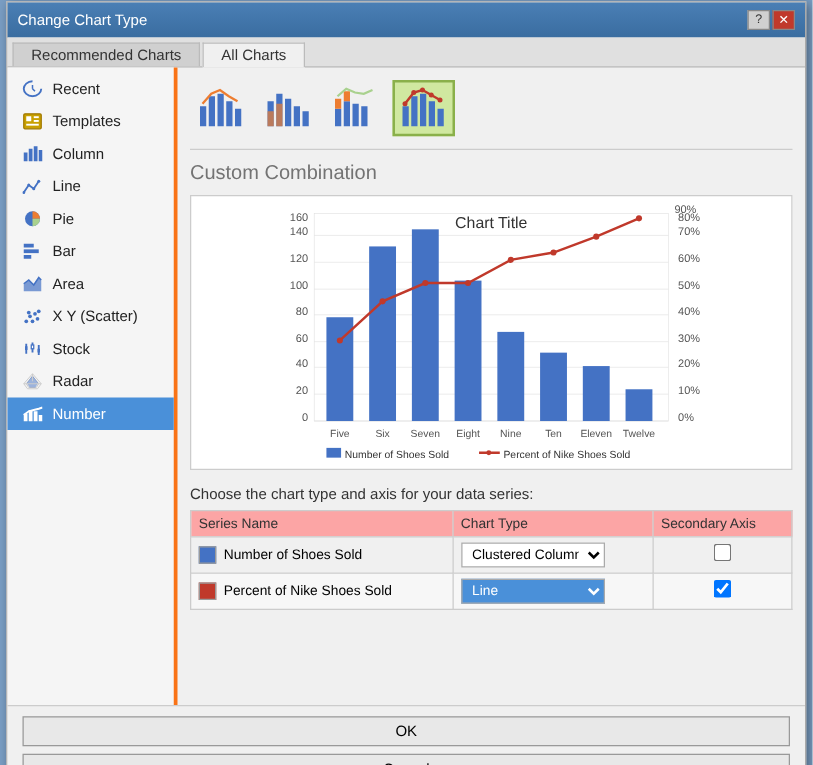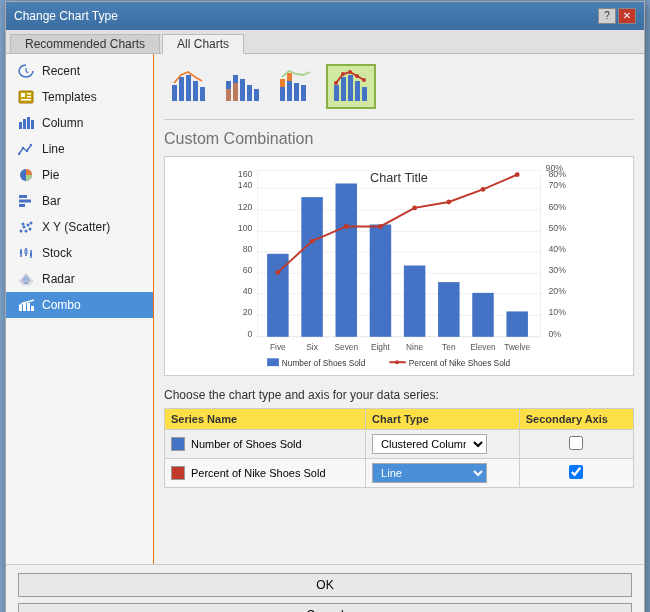--- a/index.html
+++ b/index.html
@@ -70,22 +70,22 @@
       background: #f0f0f0;
       border-bottom: 1px solid #f0f0f0;
       margin-bottom: -1px;
       z-index: 1;
     }
     .content {
       display: flex;
       height: 510px;
     }
     .sidebar {
-      width: 148px;
-      border-right: 1px solid #f97316;
+      width: 136px;
+      border-right: 3px solid #f97316;
       background: #f5f5f5;
       padding-top: 4px;
     }
     .sidebar-item {
       display: flex;
       align-items: center;
       gap: 6px;
       padding: 5px 10px;
       cursor: pointer;
       font-size: 12px;
@@ -148,25 +148,25 @@
       font-size: 12px;
       color: #333;
       margin-bottom: 6px;
     }
     .series-table {
       width: 100%;
       border-collapse: collapse;
       font-size: 11px;
     }
     .series-table th {
-      background: #fde047;
+      background: #fca5a5;
       border: 1px solid #ccc;
       padding: 4px 6px;
       text-align: left;
-      font-weight: bold;
+      font-weight: normal;
       color: #333;
     }
     .series-table td {
       border: 1px solid #ccc;
       padding: 4px 6px;
       vertical-align: middle;
     }
     .series-table tr:nth-child(even) td {
       background: #f7f7f7;
     }
@@ -302,20 +302,29 @@
             <rect x="1" y="1" width="8" height="3" fill="#4472c4"></rect>
             <rect x="1" y="5.5" width="12" height="3" fill="#4472c4"></rect>
             <rect x="1" y="10" width="6" height="3" fill="#4472c4"></rect>
           </svg>
         </span>
         <span>Bar</span>
       </div>
       <div class="sidebar-item">
         <span class="sidebar-icon">
           <svg width="16" height="14" viewBox="0 0 16 14">
+            <polygon points="1,13 1,7 5,4 9,8 13,2 15,4 15,13" fill="#4472c4" opacity="0.7"></polygon>
+            <polyline points="1,7 5,4 9,8 13,2 15,4" stroke="#4472c4" stroke-width="1.2" fill="none"></polyline>
+          </svg>
+        </span>
+        <span>Area</span>
+      </div>
+      <div class="sidebar-item">
+        <span class="sidebar-icon">
+          <svg width="16" height="14" viewBox="0 0 16 14">
             <circle cx="3" cy="11" r="1.5" fill="#4472c4"></circle>
             <circle cx="6" cy="7" r="1.5" fill="#4472c4"></circle>
             <circle cx="5" cy="4" r="1.5" fill="#4472c4"></circle>
             <circle cx="10" cy="5" r="1.5" fill="#4472c4"></circle>
             <circle cx="13" cy="3" r="1.5" fill="#4472c4"></circle>
             <circle cx="12" cy="9" r="1.5" fill="#4472c4"></circle>
             <circle cx="8" cy="11" r="1.5" fill="#4472c4"></circle>
           </svg>
         </span>
         <span>X Y (Scatter)</span>
@@ -348,21 +357,21 @@
       <div class="sidebar-item active">
         <span class="sidebar-icon">
           <svg width="16" height="14" viewBox="0 0 16 14">
             <rect x="1" y="7" width="3" height="6" fill="white"></rect>
             <rect x="5" y="4" width="3" height="9" fill="white"></rect>
             <rect x="9" y="5" width="3" height="8" fill="white"></rect>
             <rect x="13" y="8" width="3" height="5" fill="white"></rect>
             <polyline points="1,8 5,5 9,4 13,3 16,2" stroke="white" stroke-width="1.5" fill="none"></polyline>
           </svg>
         </span>
-        <span>Combo</span>
+        <span>Number</span>
       </div>
     </div>
 
     <div class="main-panel">
 
       <div class="chart-icons-row">
 
         <div class="chart-icon-btn">
           <svg width="40" height="38" viewBox="0 0 40 38">
             <rect x="3" y="18" width="5" height="16" fill="#4472c4"></rect>

